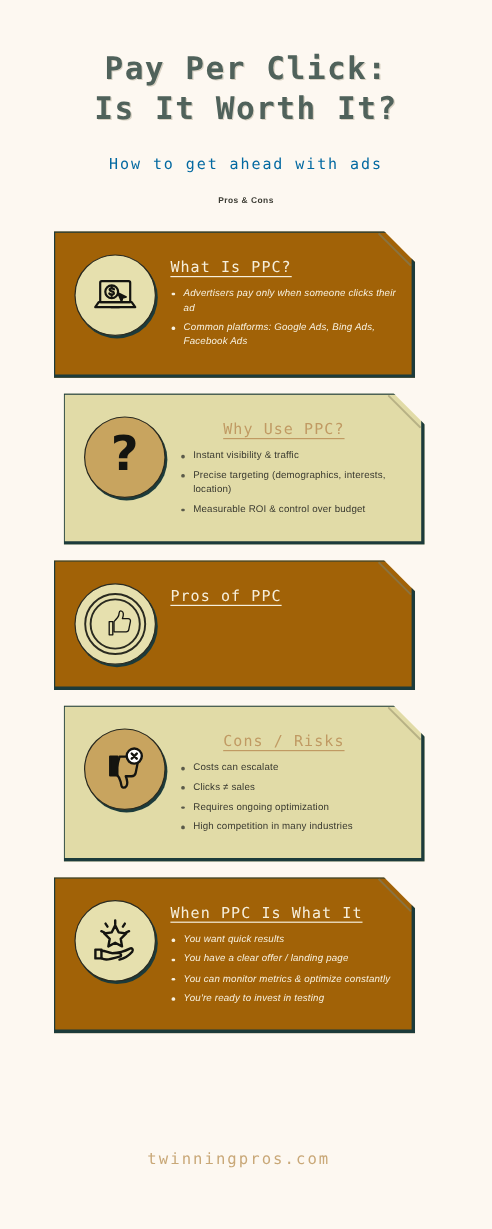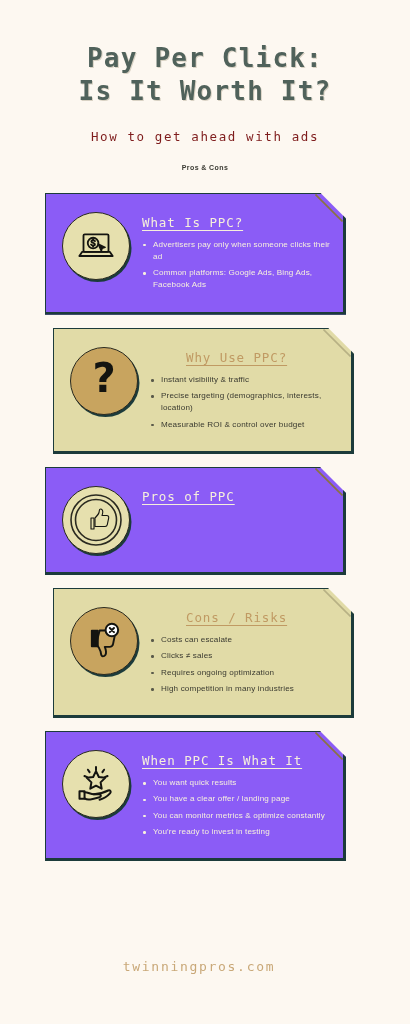--- a/index.html
+++ b/index.html
@@ -20,21 +20,21 @@
     color:#50625b;
     font-weight:700;
     text-shadow:1px 1px 0 #d9d2c4;
     margin:0;
   }
   .title .l2{display:block;}
   .subtitle{
     margin-top:20px;
     font-family:"DejaVu Sans Mono", monospace;
     font-size:12.5px;letter-spacing:1.6px;
-    color:#7f1d1d;
+    color:#0369a1;
   }
   .kicker{
     margin-top:20px;
     font-family:"Liberation Sans", sans-serif;
     font-size:7px;letter-spacing:.4px;
     color:#3b3b33;
     font-weight:600;
   }
 
   
@@ -47,21 +47,21 @@
     box-sizing:border-box;
     border:1.5px solid #1c3b3b;
     border-right-width:3.5px;
     border-bottom-width:3.5px;
     padding:16px 12px 16px 14px;
     display:flex;
     align-items:flex-start;
     -webkit-clip-path:polygon(0 0, calc(100% - 26px) 0, 100% 26px, 100% 100%, 0 100%);
     clip-path:polygon(0 0, calc(100% - 26px) 0, 100% 26px, 100% 100%, 0 100%);
   }
-  .card.dark{background:#8b5cf6;margin-left:45px;}
+  .card.dark{background:#a16207;margin-left:45px;}
   .card.light{background:#e1dba7;}
   
   .card .diag{
     position:absolute;top:0;right:0;width:28px;height:28px;pointer-events:none;
   }
   .card .diag svg{display:block;}
 
   .icon-col{
     flex:0 0 auto;
     width:72px;height:72px;
@@ -97,21 +97,21 @@
     font-family:"Liberation Sans", sans-serif;
     font-size:8.1px;
     line-height:1.52;
     letter-spacing:.15px;
   }
   ul.bullets li:before{
     content:"";
     position:absolute;left:1px;top:5.2px;
     width:2.6px;height:2.6px;border-radius:50%;
   }
-  .card.dark ul.bullets li{color:#f7f0de;}
+  .card.dark ul.bullets li{color:#f7f0de;font-style:italic;}
   .card.dark ul.bullets li:before{background:#f7f0de;}
   .card.light ul.bullets li{color:#3a3a30;}
   .card.light ul.bullets li:before{background:#5a5a4a;}
 
   
   .footer{
     position:absolute;left:0;right:12px;bottom:50px;
     text-align:center;
     font-family:"DejaVu Sans Mono", monospace;
     font-size:13px;letter-spacing:1.7px;

